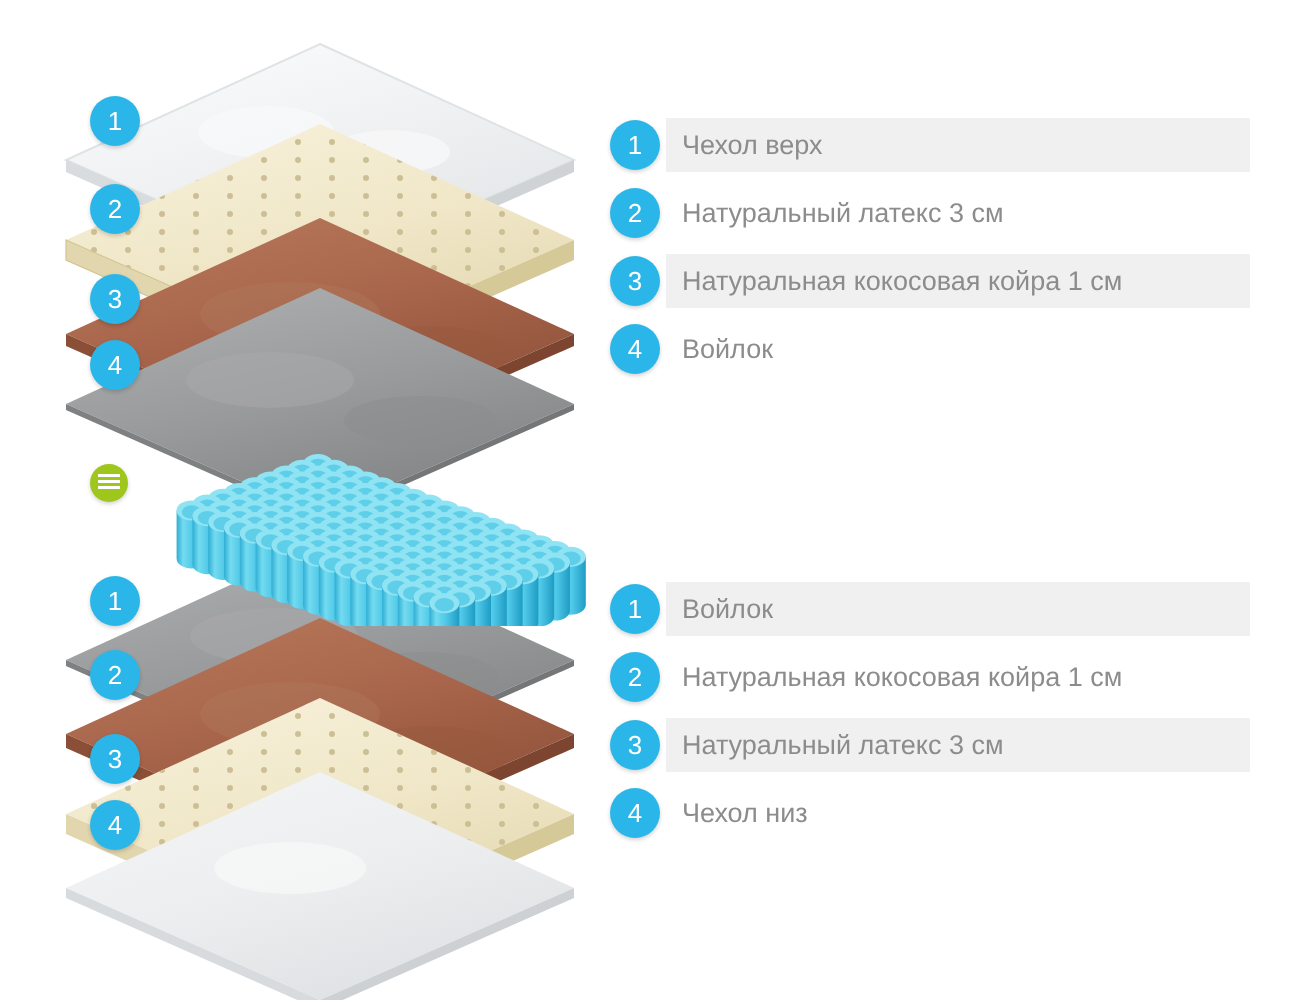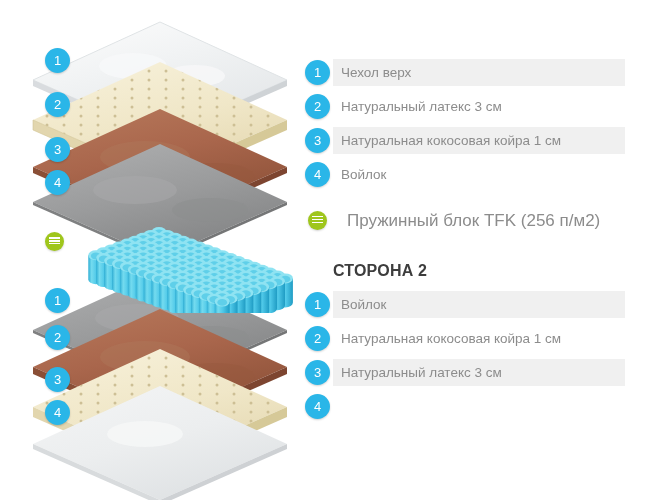--- a/index.html
+++ b/index.html
@@ -1067,29 +1067,21 @@
       <div class="badge rbadge">3</div>
       <div class="rlabel">Натуральная кокосовая койра 1 см</div>
     </div>
 
     <div class="row plain" style="top:161px;">
       <div class="band"></div>
       <div class="badge rbadge">4</div>
       <div class="rlabel">Войлок</div>
     </div>
 
-    <div class="row plain big" style="top:207px;">
-      <div class="band"></div>
-      <div class="badge green rbadge">
-        <span class="bars"></span>
-      </div>
-      <div class="rlabel">Пружинный блок TFK (256 п/м2)</div>
-    </div>
-
-    <div class="section-title" style="top:262px;">СТОРОНА 2</div>
+
 
     <div class="row" style="top:291px;">
       <div class="band"></div>
       <div class="badge rbadge">1</div>
       <div class="rlabel">Войлок</div>
     </div>
 
     <div class="row plain" style="top:325px;">
       <div class="band"></div>
       <div class="badge rbadge">2</div>
@@ -1098,16 +1090,17 @@
 
     <div class="row" style="top:359px;">
       <div class="band"></div>
       <div class="badge rbadge">3</div>
       <div class="rlabel">Натуральный латекс 3 см</div>
     </div>
 
     <div class="row plain" style="top:393px;">
       <div class="band"></div>
       <div class="badge rbadge">4</div>
+      <div class="rlabel">Чехол низ</div>
     </div>
 
   </div>
 </div>
 
 </body></html>

